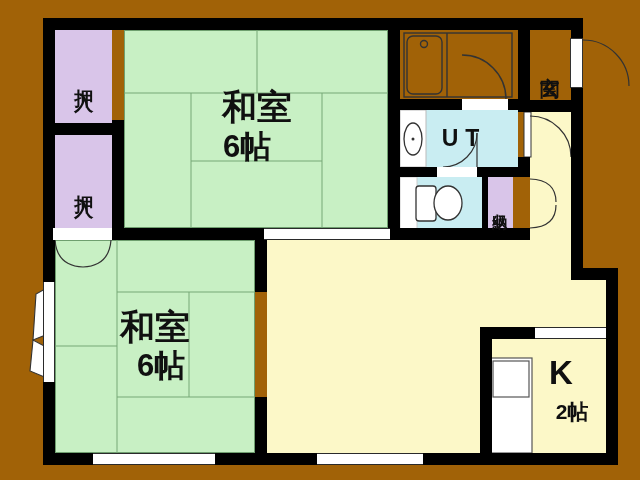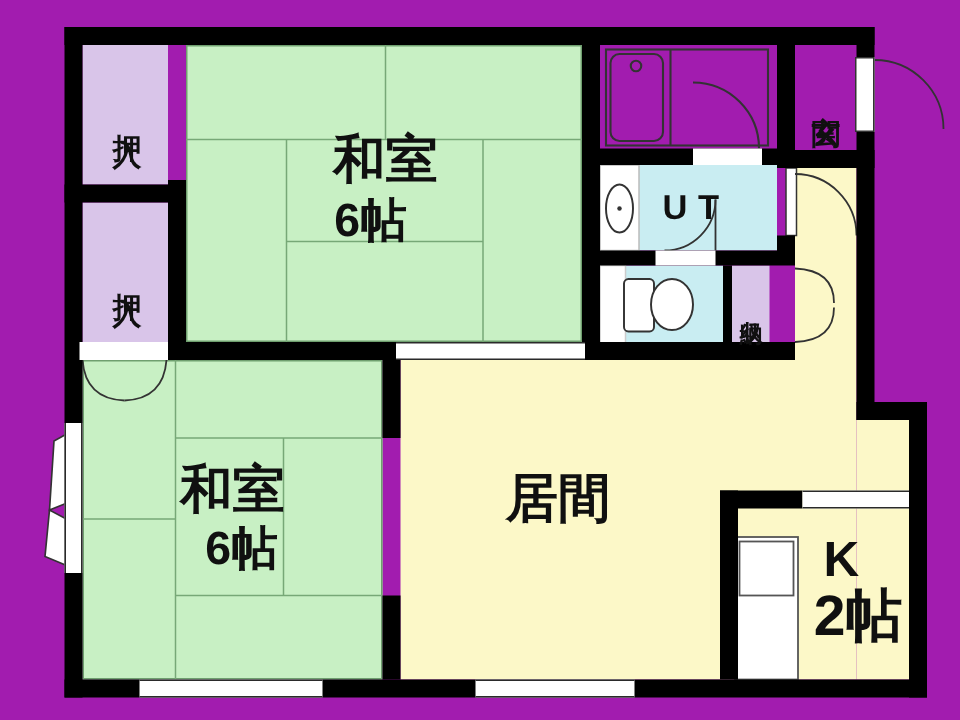--- a/index.html
+++ b/index.html
@@ -1,16 +1,16 @@
 <!DOCTYPE html>
 <html><head>
 <meta charset="utf-8">
 <style>
   html,body{margin:0;padding:0;background:#fff;}
-  .stage{position:relative;width:640px;height:480px;background:#a21caf;overflow:hidden;
+  .stage{position:relative;width:640px;height:480px;background:#a16207;overflow:hidden;
          font-family:"Liberation Sans", sans-serif;}
   .fill{position:absolute;z-index:1;}
   .svglayer{position:absolute;left:0;top:0;z-index:2;}
   .wall{position:absolute;background:#000;z-index:3;}
   .win{position:absolute;background:#fff;z-index:4;}
   .leaf{position:absolute;background:#fff;border:1px solid #333;z-index:4;box-sizing:border-box;}
   .lbl{position:absolute;z-index:5;font-weight:bold;color:#101010;line-height:1.02;
        transform:translate(-50%,-50%);white-space:nowrap;}
   .vert{writing-mode:vertical-rl;text-orientation:upright;letter-spacing:3px;}
   .f-green{background:#c8f0c4;}
@@ -135,22 +135,21 @@
   <div class="win edge-tb" style="left:317px;top:453px;width:106px;height:12px;"></div>
   <div class="win edge-tb" style="left:535px;top:327px;width:71px;height:12px;"></div>
   <div class="win" style="left:462px;top:99px;width:46px;height:11px;"></div>
   <div class="win" style="left:437px;top:167px;width:40px;height:10px;"></div>
   <div class="leaf" style="left:570px;top:38px;width:13px;height:50px;"></div>
 
   <div class="lbl" style="left:257px;top:107px;font-size:35px;">和室</div>
   <div class="lbl" style="left:247px;top:147px;font-size:31px;">6帖</div>
   <div class="lbl" style="left:155px;top:327px;font-size:35px;">和室</div>
   <div class="lbl" style="left:161px;top:366px;font-size:31px;">6帖</div>
-  <div class="lbl" style="left:372px;top:333px;font-size:35px;">居間</div>
   <div class="lbl" style="left:561px;top:373px;font-size:33px;">K</div>
-  <div class="lbl" style="left:572px;top:412px;font-size:38px;">2帖</div>
+  <div class="lbl" style="left:572px;top:412px;font-size:21px;">2帖</div>
   <div class="lbl" style="left:464px;top:139px;font-size:23px;letter-spacing:7px;">UT</div>
   <div class="lbl vert" style="left:550px;top:65px;font-size:19px;">玄関</div>
   <div class="lbl vert" style="left:84px;top:77px;font-size:19px;">押入</div>
   <div class="lbl vert" style="left:84px;top:183px;font-size:19px;">押入</div>
   <div class="lbl vert" style="left:500px;top:203px;font-size:15px;letter-spacing:1px;">収納</div>
 
 </div>
 
 </body></html>

